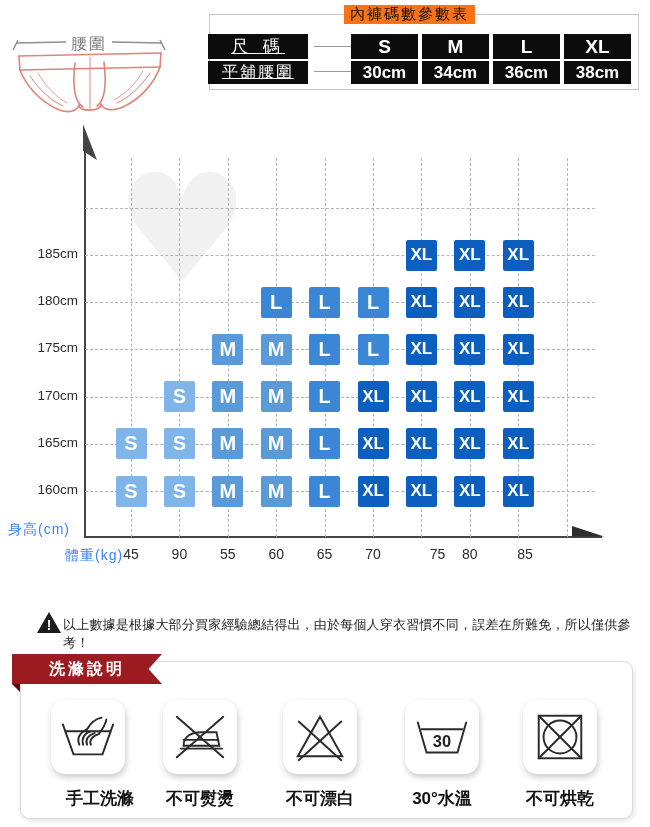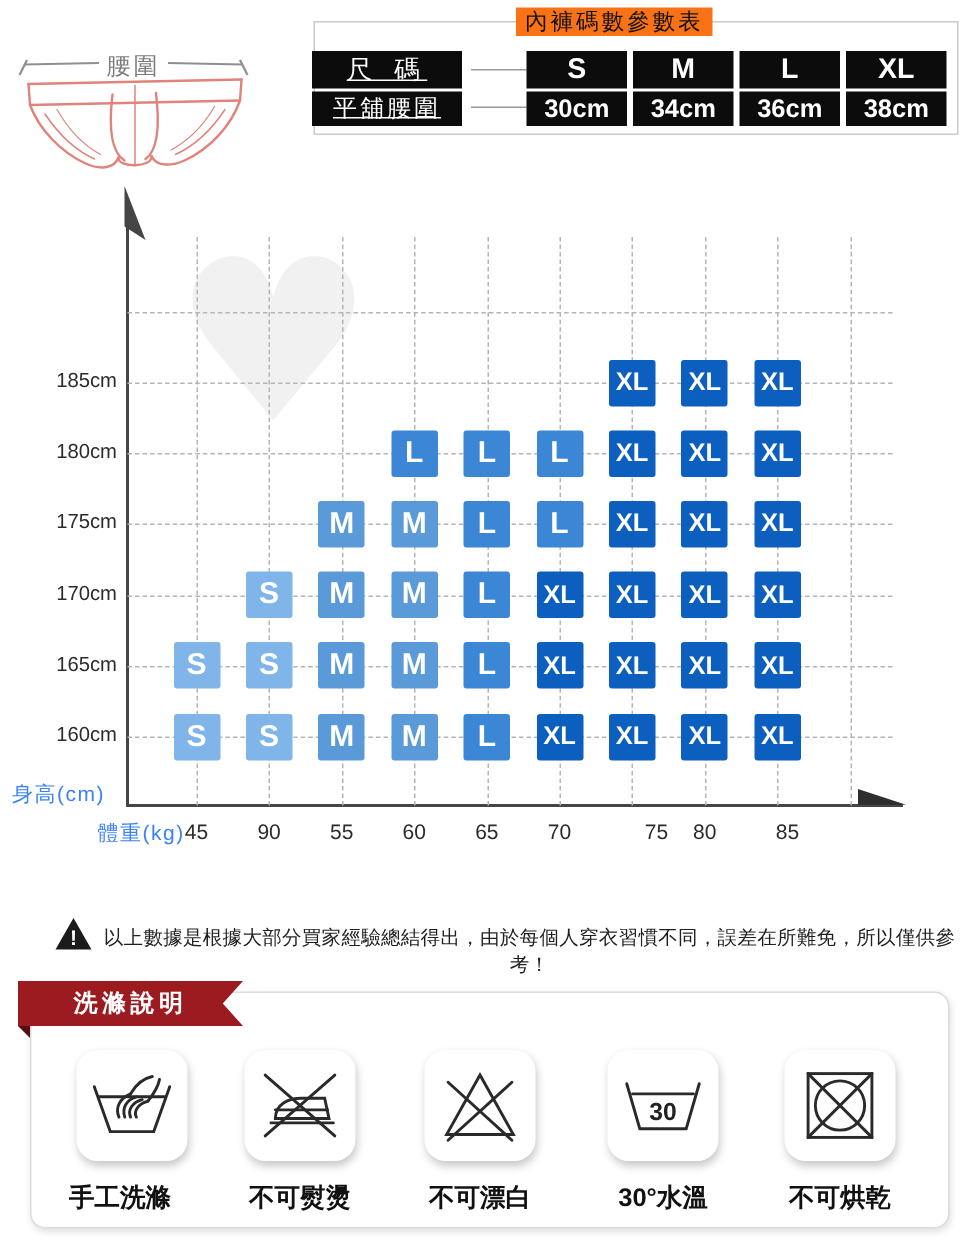--- a/index.html
+++ b/index.html
@@ -39,21 +39,21 @@
   .watermark{position:absolute;left:115px;top:180px;width:260px;height:150px;pointer-events:none;}
   .wm-heart{position:absolute;left:0px;top:-38px;font-size:150px;color:rgba(120,120,120,0.10);
             font-family:"DejaVu Sans", sans-serif;}
   .wm-line1{position:absolute;left:58px;top:32px;font-size:34px;font-style:italic;
             font-family:"Liberation Serif", serif;color:rgba(100,100,100,0.18);}
   .wm-line2{position:absolute;left:104px;top:68px;font-size:46px;font-style:italic;
             font-family:"Liberation Serif", serif;color:rgba(100,100,100,0.16);}
 
   
   .warn-text{position:absolute;left:63px;top:616px;width:580px;font-size:13px;color:#1f1f1f;
-             letter-spacing:0.2px;text-align:center;}
+             letter-spacing:0.2px;}
 
   
   .wash-box{position:absolute;left:20px;top:661px;width:611px;height:156px;background:#fff;
             border:1px solid #dcdcdc;border-radius:10px;box-shadow:1px 2px 5px rgba(0,0,0,0.12);}
   .ribbon{position:absolute;left:12px;top:654px;width:150px;height:30px;background:#9b1b21;
           color:#fff;font-size:16px;font-weight:bold;letter-spacing:3px;
           display:flex;align-items:center;justify-content:center;
           clip-path:polygon(0 0,100% 0,91% 50%,100% 100%,0 100%);}
   .ribbon-fold{position:absolute;left:12px;top:684px;width:0;height:0;
                border-right:8px solid #5a0e12;border-bottom:8px solid transparent;}
@@ -267,20 +267,20 @@
       <svg width="58" height="58" viewBox="0 0 60 60">
         <g stroke="#2a2a2a" stroke-width="2" fill="none" stroke-linecap="round">
           <rect x="8" y="8" width="44" height="44"></rect>
           <circle cx="30" cy="30" r="17"></circle>
           <path d="M8,8 L52,52"></path>
           <path d="M52,8 L8,52"></path>
         </g>
       </svg>
     </div>
 
-    <div class="icon-label" style="left:20px">手工洗滌</div>
+    <div class="icon-label" style="left:40px">手工洗滌</div>
     <div class="icon-label" style="left:140px">不可熨燙</div>
     <div class="icon-label" style="left:260px">不可漂白</div>
     <div class="icon-label" style="left:382px">30°水溫</div>
     <div class="icon-label" style="left:500px">不可烘乾</div>
   </div>
 
 </div>
 
 </body></html>

